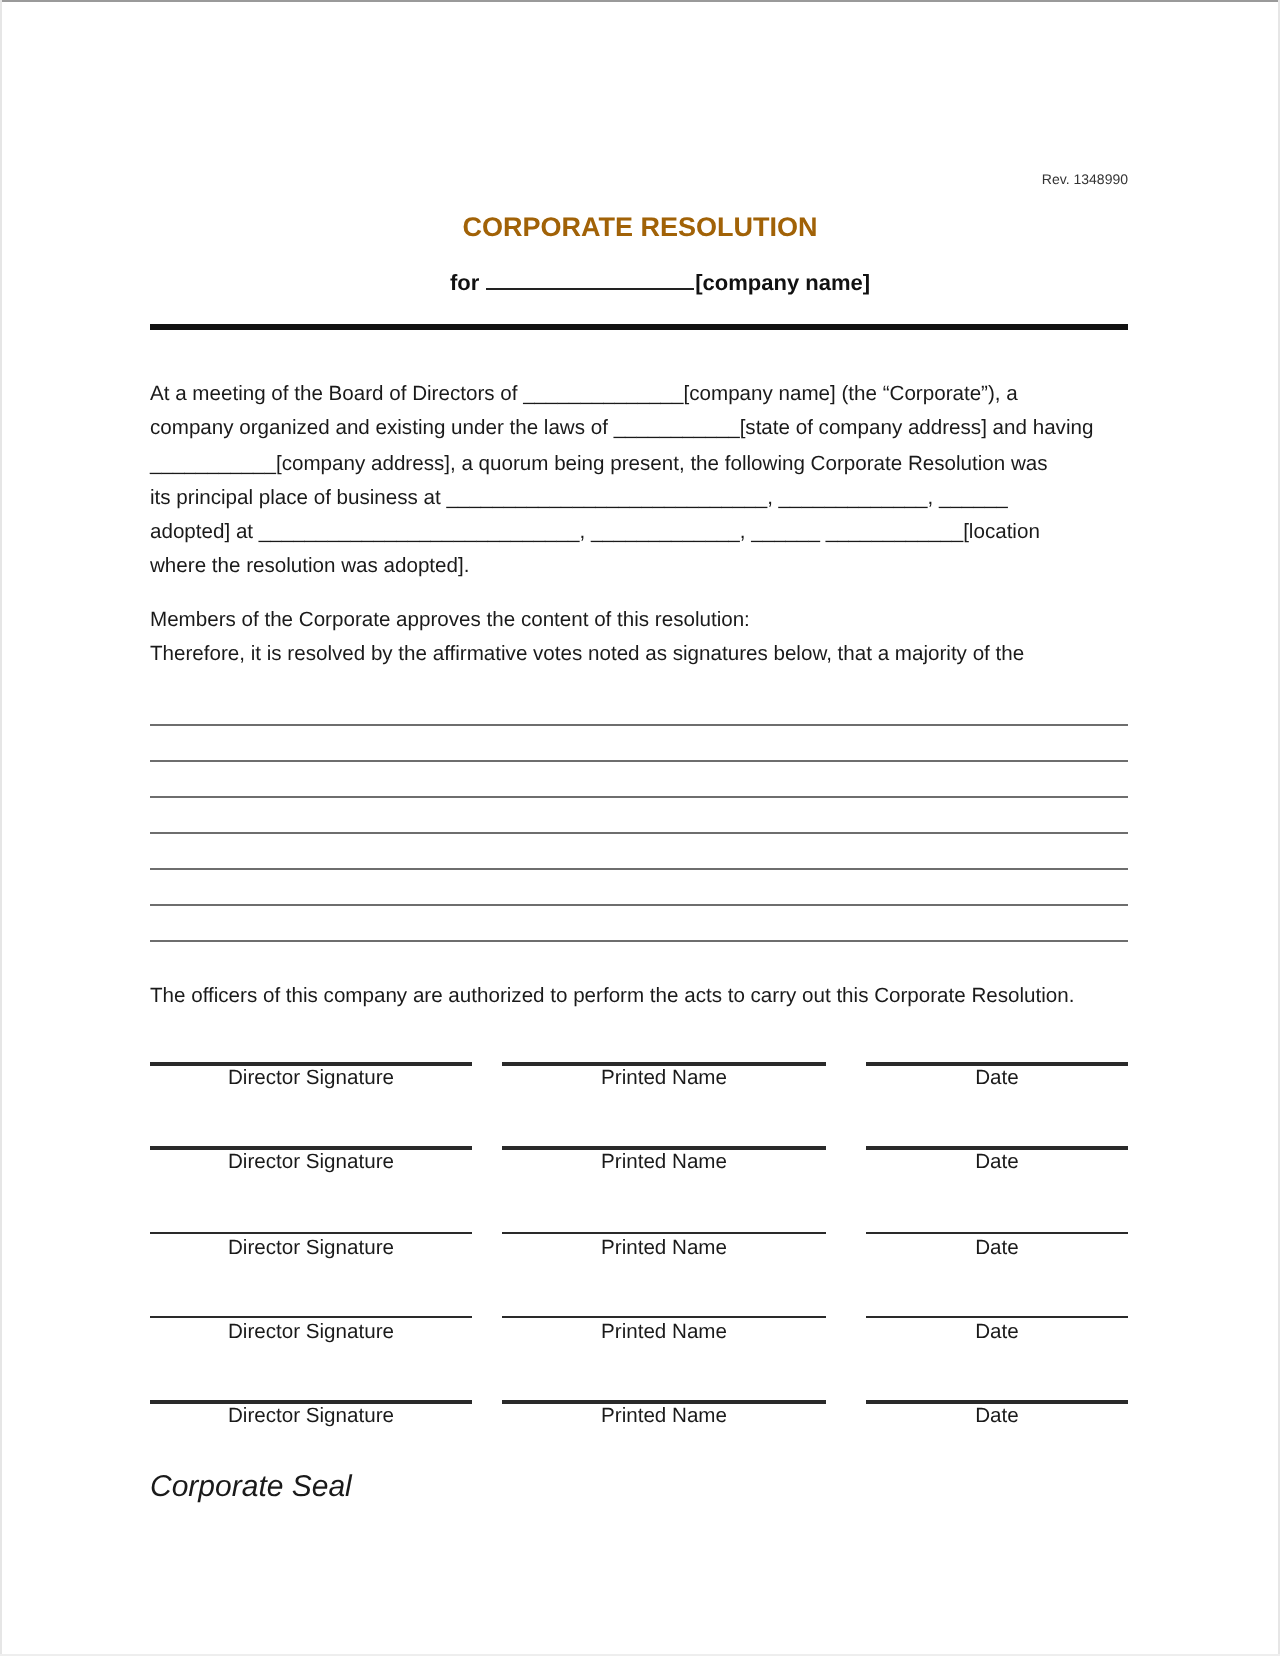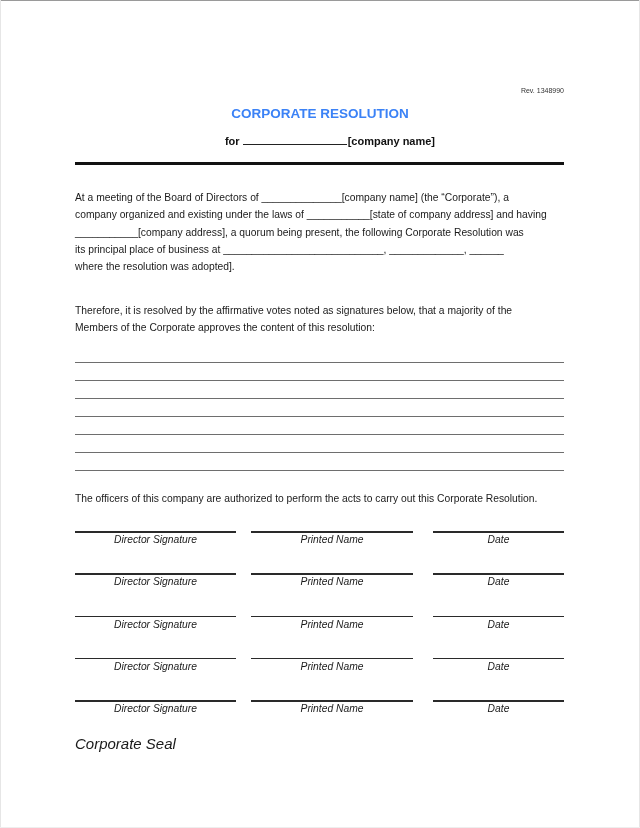--- a/index.html
+++ b/index.html
@@ -6,35 +6,35 @@
   body {
     width: 640px; height: 828px; background: #ffffff; position: relative; overflow: hidden;
     font-family: "Liberation Sans", sans-serif; color: #1a1a1a;
   }
   .page-border-top { position: absolute; left: 0; top: 0; width: 640px; height: 1px; background: #9a9a9a; }
   .page-border-left { position: absolute; left: 0; top: 0; width: 1px; height: 828px; background: #e6e6e6; }
   .page-border-right { position: absolute; right: 0; top: 0; width: 1px; height: 828px; background: #e6e6e6; }
   .page-border-bottom { position: absolute; left: 0; bottom: 0; width: 640px; height: 1px; background: #eeeeee; }
 
   .rev { position: absolute; right: 76px; top: 87px; font-size: 7px; color: #333; }
-  .title { position: absolute; left: 0; width: 640px; top: 106px; text-align: center; font-weight: bold; font-size: 13.5px; color: #3b82f6; }
+  .title { position: absolute; left: 0; width: 640px; top: 106px; text-align: center; font-weight: bold; font-size: 13.5px; color: #a16207; }
   .subtitle { position: absolute; left: 0; width: 640px; top: 135px; text-align: center; font-weight: bold; font-size: 11px; color: #111; margin-left: 10px; }
   .subtitle .blank { display: inline-block; width: 104px; border-bottom: 1px solid #222; margin: 0 1px 0 3px; height: 9px; vertical-align: baseline; }
   .rule { position: absolute; left: 75px; width: 489px; top: 162px; height: 3px; background: #111; }
 
   .para { position: absolute; left: 75px; width: 495px; font-size: 10.3px; line-height: 17.3px; color: #1a1a1a; }
   .p1 { top: 189px; }
   .p2 { top: 302px; }
   .p3 { top: 490px; }
 
   .write-line { position: absolute; left: 75px; width: 489px; height: 1px; background: #6e6e6e; }
 
   .sig-row { position: absolute; left: 0; width: 640px; height: 24px; }
   .sig-line { position: absolute; top: 0; height: 1.5px; background: #2a2a2a; }
-  .sig-label { position: absolute; top: 3px; font-size: 10.3px; font-style: italic; text-align: center; color: #1a1a1a; }
+  .sig-label { position: absolute; top: 3px; font-size: 10.3px; text-align: center; color: #1a1a1a; }
   .col1 { left: 75px; width: 161px; }
   .col2 { left: 251px; width: 162px; }
   .col3 { left: 433px; width: 131px; }
 
   .seal { position: absolute; left: 75px; top: 735px; font-size: 15px; font-style: italic; color: #1a1a1a; }
 </style>
 </head>
 <body>
 
 <div class="page-border-top"></div>
@@ -47,26 +47,27 @@
 <div class="subtitle">
   <span>for</span><span class="blank"></span><span>[company name]</span>
 </div>
 <div class="rule"></div>
 
 <div class="para p1">
   <div>At a meeting of the Board of Directors of ______________[company name] (the “Corporate”), a</div>
   <div>company organized and existing under the laws of ___________[state of company address] and having</div>
   <div>___________[company address], a quorum being present, the following Corporate Resolution was</div>
   <div>its principal place of business at ____________________________, _____________, ______</div>
+  <div>adopted] at ____________________________, _____________, ______ ____________[location</div>
   <div>where the resolution was adopted].</div>
 </div>
 
 <div class="para p2">
+  <div>Members of the Corporate approves the content of this resolution:</div>
   <div>Therefore, it is resolved by the affirmative votes noted as signatures below, that a majority of the</div>
-  <div>Members of the Corporate approves the content of this resolution:</div>
 </div>
 
 <div id="write-lines">
     <div class="write-line" style="top: 362px;"></div>
     <div class="write-line" style="top: 380px;"></div>
     <div class="write-line" style="top: 398px;"></div>
     <div class="write-line" style="top: 416px;"></div>
     <div class="write-line" style="top: 434px;"></div>
     <div class="write-line" style="top: 452px;"></div>
     <div class="write-line" style="top: 470px;"></div>

